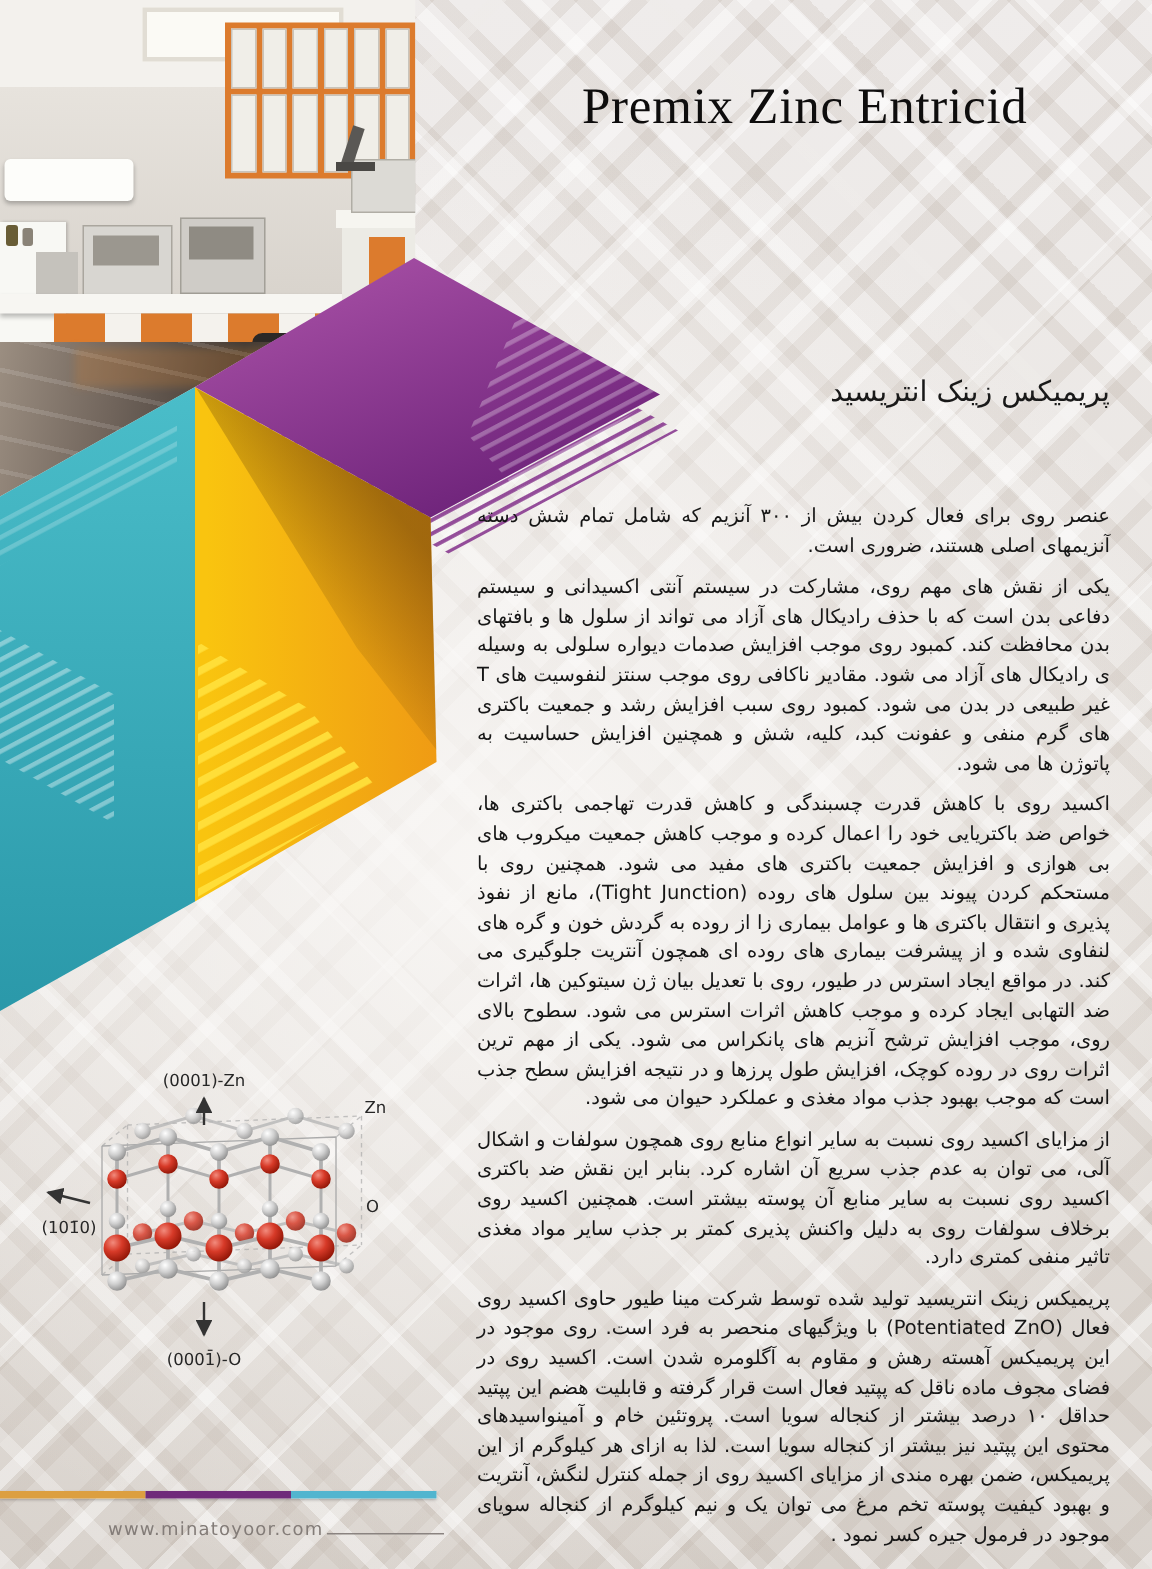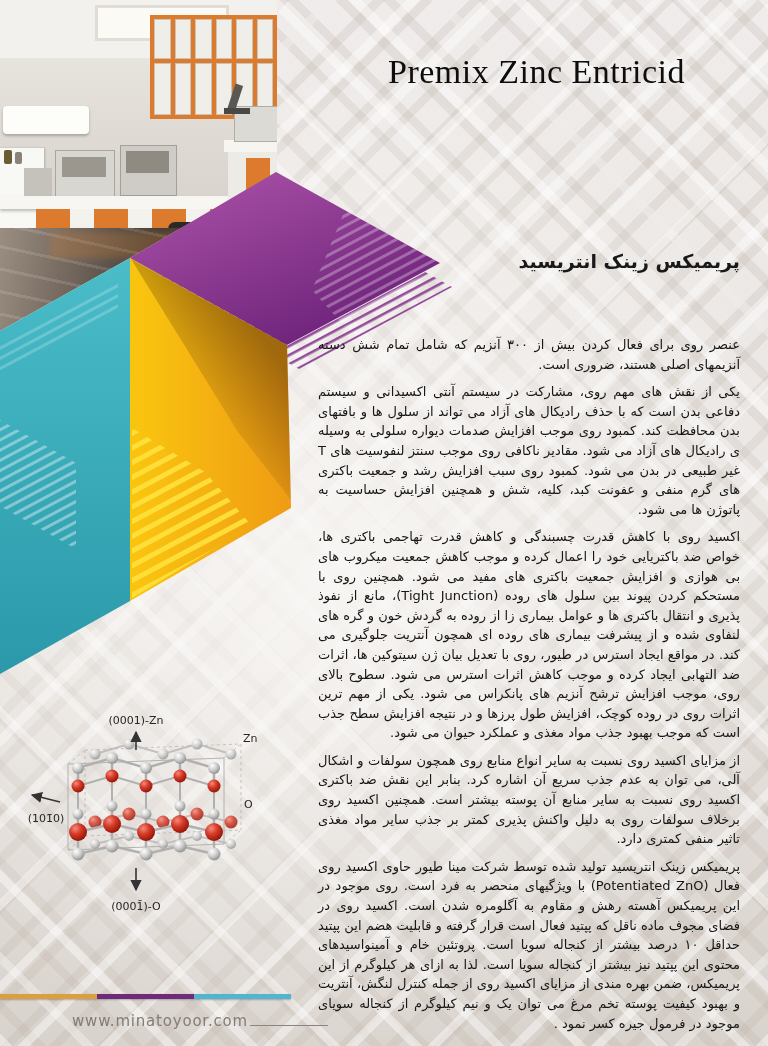--- a/index.html
+++ b/index.html
@@ -51,32 +51,32 @@
     background:linear-gradient(100deg,#9c8e80 0%,#71645a 28%,#423a34 55%,#5c5147 78%,#7d6f63 100%);}
   .ph-floor i{left:0;top:0;width:278px;height:110px;display:block;
     background:repeating-linear-gradient(12deg,rgba(255,255,255,.12) 0 3px,rgba(255,255,255,0) 3px 22px);}
   .ph-reflect{left:50px;top:232px;width:160px;height:26px;background:rgba(205,125,48,.28);filter:blur(3px);}
   
   .shapes{position:absolute;left:0;top:0;}
   
   .title{position:absolute;left:388px;top:53px;font-family:"Liberation Serif", serif;
     font-size:34px;color:#0e0d0d;letter-spacing:.5px;white-space:nowrap;}
   .subtitle{position:absolute;right:28px;top:250px;direction:rtl;
-    font-size:19px;font-weight:bold;color:#191919;margin-left:48px;}
+    font-size:19px;font-weight:normal;color:#191919;margin-left:48px;}
   .bodytext{position:absolute;left:318px;top:335px;width:422px;direction:rtl;
     text-align:justify;font-size:13px;line-height:19.6px;color:#161616;}
   .bodytext p{margin:0 0 8px;}
   
   .crystal{position:absolute;left:16px;top:698px;}
   .crystal text{font-family:"DejaVu Sans", sans-serif;font-size:11px;fill:#262626;}
   
   .bar{position:absolute;left:0;top:994px;height:5px;display:flex;box-shadow:0 1px 2px rgba(0,0,0,.25);}
   .bar span{display:block;height:5px;width:97px;}
   .seg-o{background:#dc9f40;} .seg-p{background:#6f2a7a;} .seg-t{background:#52b5cf;}
-  .website{position:absolute;left:72px;top:1012px;font-size:15px;color:#837c78;letter-spacing:.8px;}
+  .website{position:absolute;left:72px;top:1012px;font-size:12px;color:#837c78;letter-spacing:.8px;}
   .uline{display:inline-block;width:78px;border-bottom:1.5px solid #8a8380;vertical-align:baseline;margin-left:2px;}
 </style>
 </head>
 <body>
 
 <div class="page">
 
   <div class="photo">
     <div class="ph-ceiling"></div>
     <div class="ph-light"></div>

